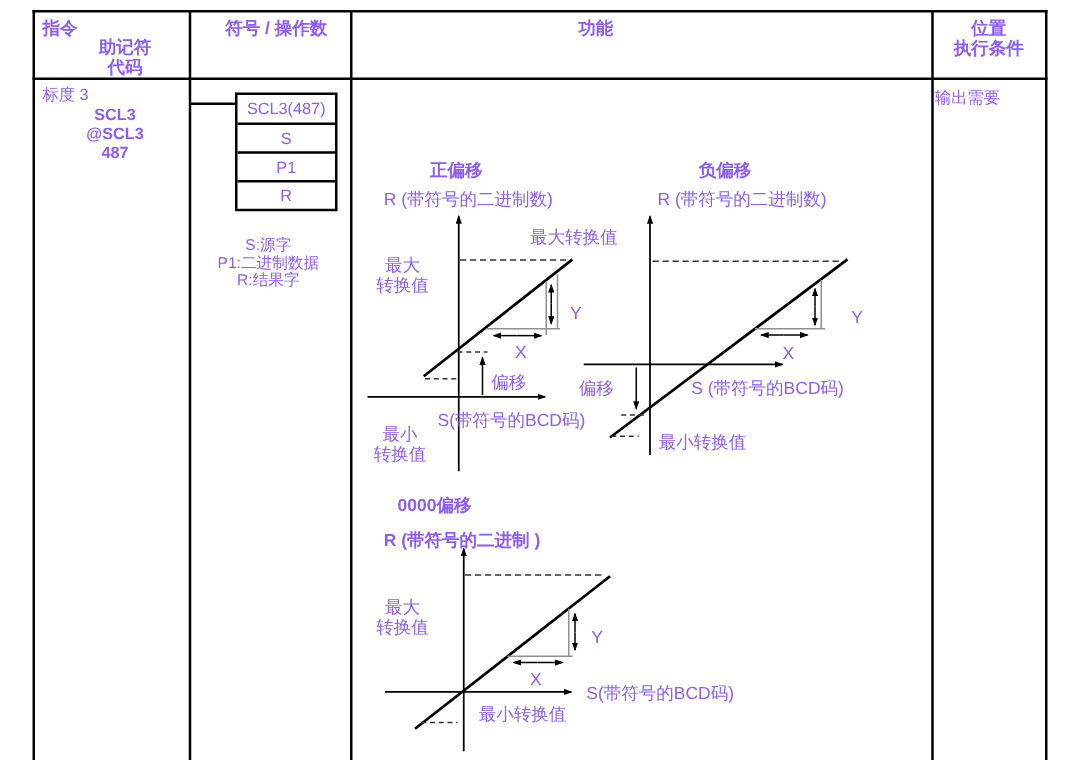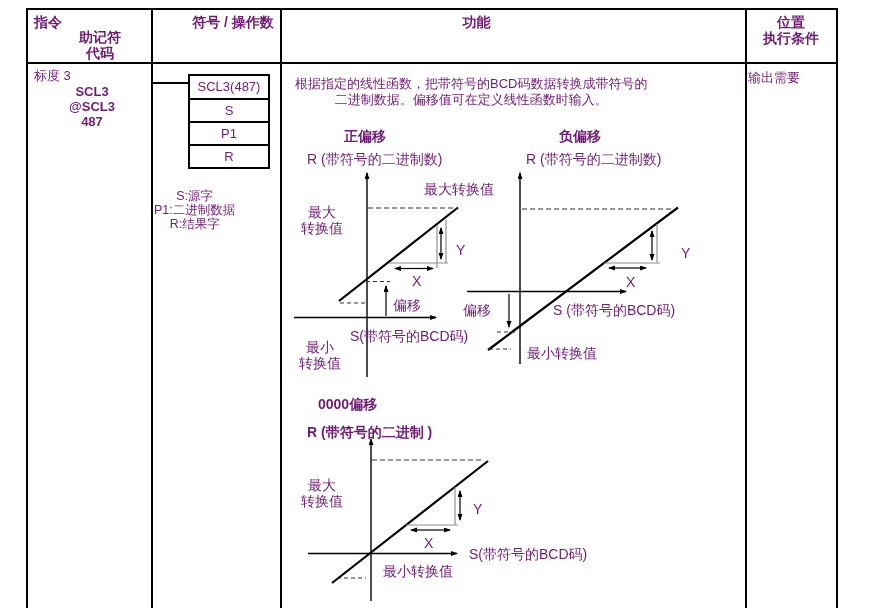--- a/index.html
+++ b/index.html
@@ -1,17 +1,17 @@
 <!DOCTYPE html>
 <html><head>
 <meta charset="utf-8">
 <style>
   html,body{margin:0;padding:0;background:#fff;}
   #page{position:relative;width:871px;height:608px;background:#fff;overflow:hidden;
-        font-family:"Liberation Sans",sans-serif;color:#701a75;}
+        font-family:"Liberation Sans",sans-serif;color:#8b5cf6;}
   .line{position:absolute;background:#000;}
   .lbl{position:absolute;white-space:nowrap;font-size:14px;line-height:16px;}
   .sm{font-size:12.5px;}
   .bold{font-weight:bold;}
   .ctr{text-align:center;}
   .rt{text-align:right;}
   .two>span{display:block;text-align:center;}
   .op-box{position:absolute;left:188px;top:74px;width:78px;border:2px solid #000;background:#fff;}
   .op-cell{height:21px;line-height:21px;text-align:center;font-size:13px;border-top:2px solid #000;}
   .op-cell:first-child{border-top:none;height:22px;line-height:22px;border-radius:11px;}
@@ -28,51 +28,47 @@
   <div class="line" style="left:26px;top:62px;width:812px;height:2px;"></div>
   <div class="line" style="left:151px;top:8px;width:2px;height:600px;"></div>
   <div class="line" style="left:280px;top:8px;width:2px;height:600px;"></div>
   <div class="line" style="left:745px;top:8px;width:2px;height:600px;"></div>
 
   <div class="lbl bold" style="left:34px;top:14px;">指令</div>
   <div class="lbl bold rt two" style="left:56px;top:29px;width:88px;">
     <span>助记符</span>
     <span>代码</span>
   </div>
-  <div class="lbl bold ctr" style="left:156px;top:14px;width:154px;">符号 / 操作数</div>
+  <div class="lbl bold ctr" style="left:144px;top:14px;width:154px;">符号 / 操作数</div>
   <div class="lbl bold ctr" style="left:281px;top:14px;width:391px;">功能</div>
   <div class="lbl bold ctr two" style="left:746px;top:14px;width:90px;">
     <span>位置</span>
     <span>执行条件</span>
   </div>
 
   <div class="lbl" style="left:34px;top:68px;font-size:13px;">标度 3</div>
   <div class="lbl rt two" style="left:40px;top:84px;width:104px;font-size:13px;line-height:15px;font-weight:bold;">
     <span>SCL3</span>
     <span>@SCL3</span>
     <span>487</span>
   </div>
 
   <div class="line" style="left:152px;top:82px;width:36px;height:2px;"></div>
   <div class="op-box">
     <div class="op-cell">SCL3(487)</div>
     <div class="op-cell">S</div>
     <div class="op-cell">P1</div>
     <div class="op-cell">R</div>
   </div>
-  <div class="lbl sm two" style="left:154px;top:189px;line-height:14px;">
+  <div class="lbl sm two" style="left:154px;top:189px;line-height:14px;padding-left:20px;">
     <span>S:源字</span>
     <span>P1:二进制数据</span>
     <span>R:结果字</span>
   </div>
 
-  <div class="lbl two" style="left:295px;top:76px;font-size:13px;line-height:16px;">
-    <span>根据指定的线性函数，把带符号的BCD码数据转换成带符号的</span>
-    <span>二进制数据。偏移值可在定义线性函数时输入。</span>
-  </div>
 
   <div class="lbl" style="left:748px;top:70px;font-size:13px;">输出需要</div>
 
   <svg width="871" height="608" viewBox="0 0 871 608">
     <defs>
       <marker id="ah" markerWidth="7" markerHeight="6" refX="6" refY="2.5" orient="auto" markerUnits="userSpaceOnUse">
         <path d="M0,0 L7,2.5 L0,5 Z" fill="#000"></path>
       </marker>
     </defs>
 

